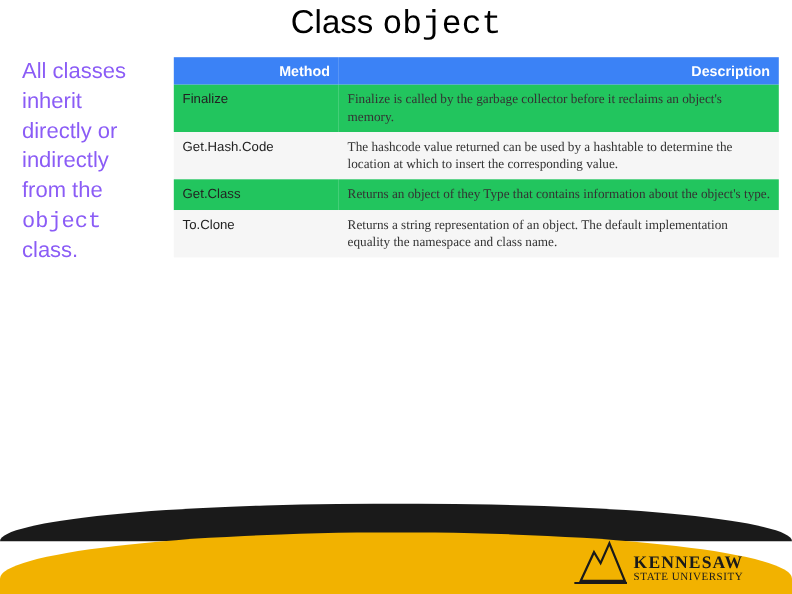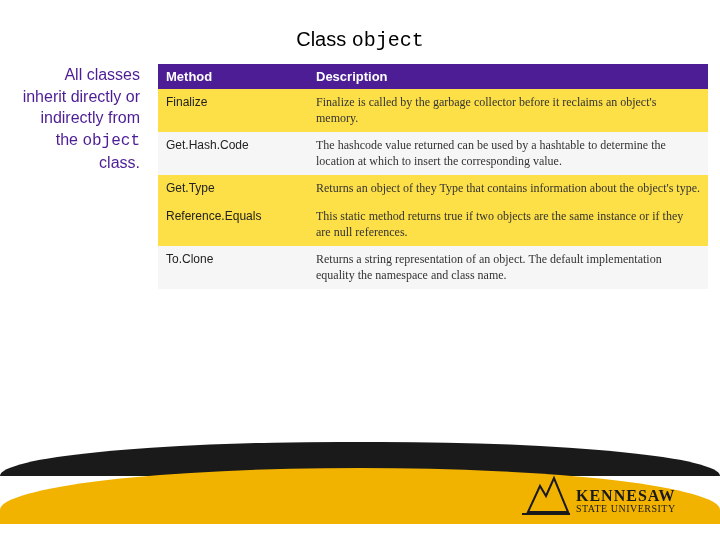--- a/index.html
+++ b/index.html
@@ -6,84 +6,83 @@
   body {
     width: 720px;
     height: 540px;
     background: #ffffff;
     font-family: Georgia, 'Times New Roman', serif;
     position: relative;
     overflow: hidden;
   }
   .title {
     text-align: center;
-    font-size: 20px;
-    padding: 28px 0 12px 0;
+    font-size: 30px;
+    padding: 4px 0 12px 0;
     font-family: Verdana, Geneva, sans-serif;
     color: #000;
   }
   .title .mono {
     font-family: 'Courier New', Courier, monospace;
     font-weight: normal;
   }
   .content {
     display: flex;
     padding: 0 12px 0 20px;
     gap: 18px;
   }
   .sidebar {
     width: 120px;
-    font-size: 16px;
+    font-size: 20px;
     line-height: 1.35;
     font-family: Verdana, Geneva, sans-serif;
-    color: #4c1d95;
-    text-align: right;
+    color: #8b5cf6;
   }
   .sidebar .mono {
     font-family: 'Courier New', Courier, monospace;
   }
   .table-wrap {
     flex: 1;
   }
   table {
     width: 100%;
     border-collapse: collapse;
     font-size: 12px;
   }
   thead th {
-    background: #4c1d95;
+    background: #3b82f6;
     color: #fff;
-    text-align: left;
+    text-align: right;
     padding: 5px 8px;
     font-family: Verdana, Arial, sans-serif;
     font-weight: bold;
     font-size: 13px;
   }
   tbody tr.odd { background: #f6f6f6; }
-  tbody tr.even { background: #fde047; margin-left: 36px; }
+  tbody tr.even { background: #22c55e; margin-left: 36px; }
   tbody td {
     padding: 6px 8px;
     vertical-align: top;
     color: #333;
     line-height: 1.3;
   }
   tbody td.method {
     font-family: Verdana, Arial, sans-serif;
     font-size: 12px;
     white-space: nowrap;
     width: 150px;
     color: #222;
   }
   tbody td.desc {
     font-family: Georgia, 'Times New Roman', serif;
     font-size: 12px;
   }
   .footer {
     position: absolute;
-    left: 0; right: 0; bottom: 16px;
+    left: 0; right: 0; bottom: 0;
     height: 85px;
     background: #fff;
   }
   .wave-dark {
     position: absolute;
     left: 0; right: 0; bottom: 48px;
     height: 34px;
     background: #1a1a1a;
     border-top-left-radius: 50% 36px;
     border-top-right-radius: 50% 36px;
@@ -145,26 +144,22 @@
       <tbody id="tbody">
           <tr class="even">
             <td class="method">Finalize</td>
             <td class="desc">Finalize is called by the garbage collector before it reclaims an object's memory.</td>
           </tr>
           <tr class="odd">
             <td class="method">Get.Hash.Code</td>
             <td class="desc">The hashcode value returned can be used by a hashtable to determine the location at which to insert the corresponding value.</td>
           </tr>
           <tr class="even">
-            <td class="method">Get.Type</td>
+            <td class="method">Get.Class</td>
             <td class="desc">Returns an object of they Type that contains information about the object's type.</td>
-          </tr>
-          <tr class="even">
-            <td class="method">Reference.Equals</td>
-            <td class="desc">This static method returns true if two objects are the same instance or if they are null references.</td>
           </tr>
           <tr class="odd">
             <td class="method">To.Clone</td>
             <td class="desc">Returns a string representation of an object. The default implementation equality the namespace and class name.</td>
           </tr>
         </tbody>
     </table>
   </div>
 </div>
 

